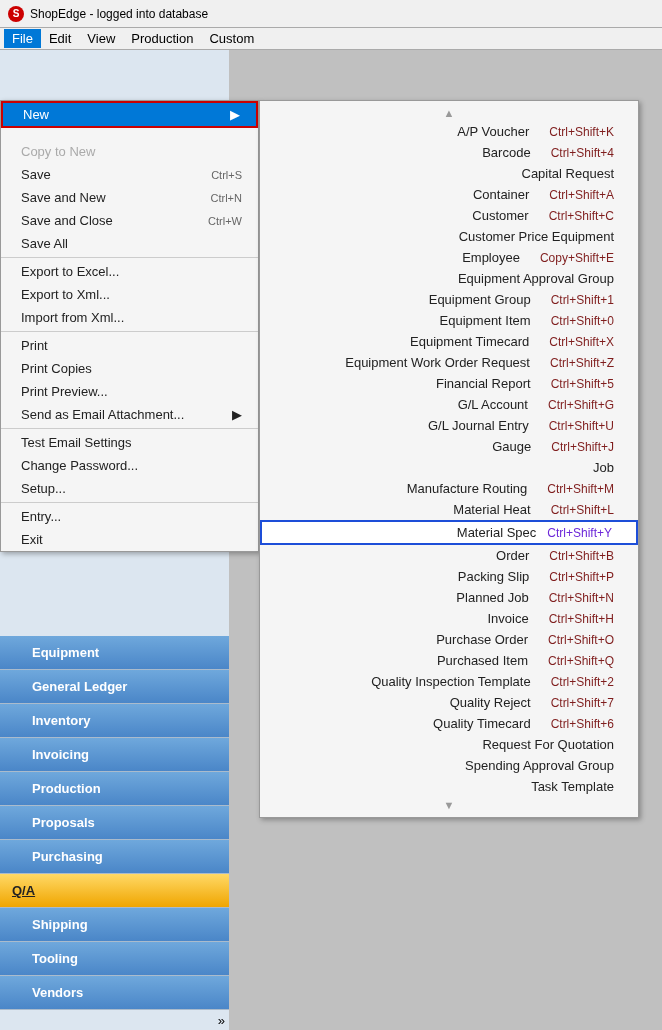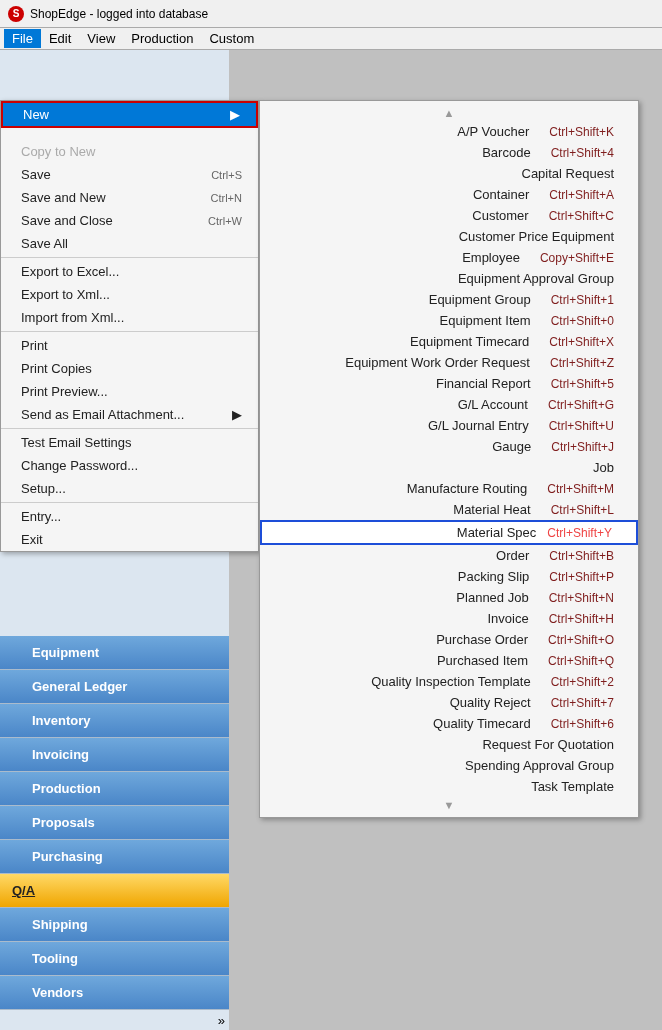--- a/index.html
+++ b/index.html
@@ -140,21 +140,21 @@
       background: white;
       border: 2px solid #1d4ed8;
       color: #222;
     }
     .submenu-item .shortcut {
       color: #7f1d1d;
       font-size: 12px;
       margin-left: 20px;
     }
     .submenu-item.highlighted .shortcut {
-      color: #ef4444;
+      color: #6d28d9;
       margin-left: 11px;
     }
 
     
     .sidebar-nav {
       margin-top: auto;
     }
     .sidebar-nav-item {
       height: 34px;
       display: flex;

